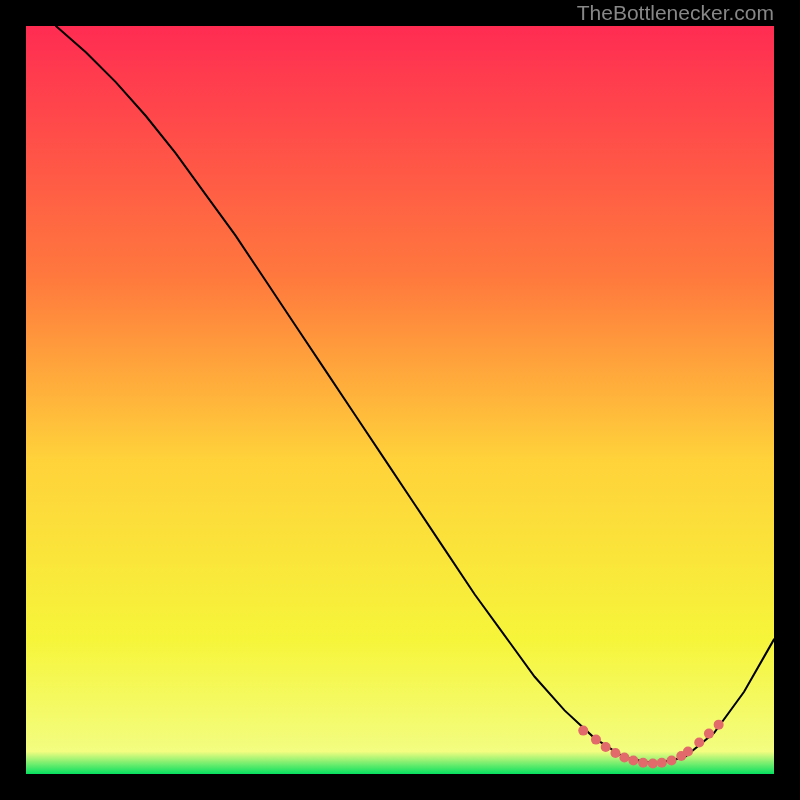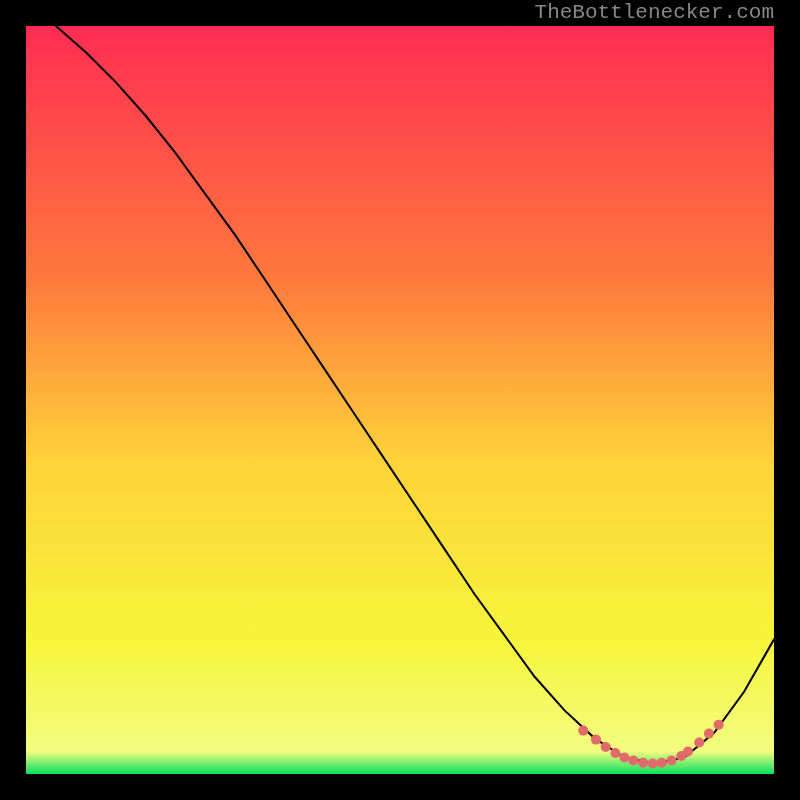--- a/index.html
+++ b/index.html
@@ -20,21 +20,20 @@
     background: #000;
   }
   .watermark {
     position: absolute;
     top: 1px;
     right: 26px;
     color: #878787;
     font-size: 21px;
     font-weight: normal;
     letter-spacing: 0px;
-    font-family: Liberation Mono, monospace;
   }
   .plot {
     position: absolute;
     left: 0;
     top: 0;
     width: 748px;
     height: 748px;
     display: block;
   }
 </style>

